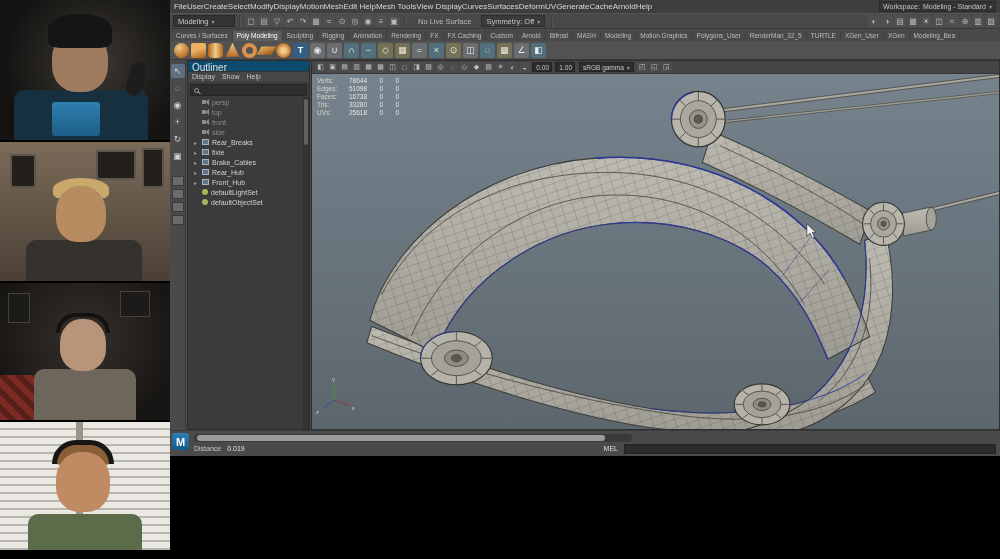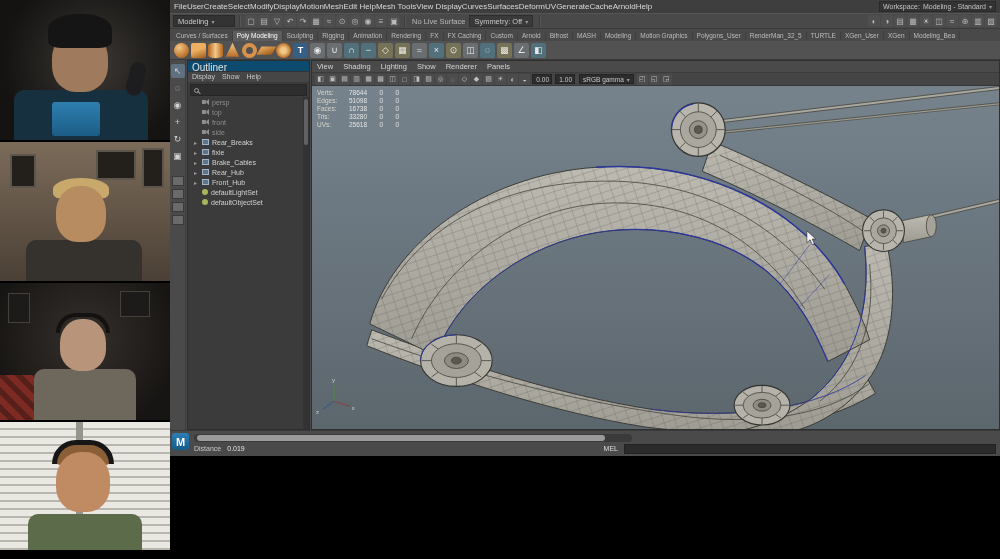--- a/index.html
+++ b/index.html
@@ -45,21 +45,21 @@
   .menu-item { cursor:default; }
   .workspace { margin-left:auto; display:flex; gap:3px; align-items:center; background:#333; border:1px solid #2a2a2a; padding:0 3px; height:11px; font-size:7px; color:#c4c4c4; }
   .dd-arrow { font-size:6px; color:#999; }
 
   .statusline { position:absolute; left:0; top:13px; width:830px; height:16px; background:#494949;
      display:flex; align-items:center; gap:2px; font-size:7.5px; padding:0 3px; border-top:1px solid #555; border-bottom:1px solid #3a3a3a; }
   .mode-dd { background:#333; border:1px solid #2a2a2a; height:12px; display:flex; align-items:center; gap:3px; padding:0 4px; color:#ccc; min-width:62px; }
   .sdiv { width:2px; height:11px; background:#565656; border-left:1px solid #3c3c3c; margin:0 2px; }
   .sicons { display:flex; gap:1px; }
   .sicon { width:12px; height:12px; display:flex; align-items:center; justify-content:center; font-size:8px; color:#bcbcbc; background:#4f4f4f; border-radius:2px; }
-  .live-surface { color:#b8b8b8; margin:0 2px; }
+  .live-surface { color:#b8b8b8; margin:0 8px; }
   .sym-dd { background:#3a3a3a; border:1px solid #2e2e2e; height:12px; display:flex; align-items:center; gap:3px; padding:0 4px; color:#c4c4c4; margin-right:2px; }
 
   .shelftabs { position:absolute; left:0; top:29px; width:830px; height:12px; background:#494949;
      display:flex; align-items:flex-end; font-size:6.5px; color:#bdbdbd; padding-left:2px; overflow:hidden; white-space:nowrap; }
   .shtab { padding:1px 4px 2px; border-right:1px solid #3f3f3f; cursor:default; }
   .shtab.active { background:#5d5d5d; color:#fff; }
 
   .shelf { position:absolute; left:0; top:41px; width:830px; height:19px; background:#525252;
      display:flex; align-items:center; gap:2px; padding-left:4px; border-bottom:1px solid #3a3a3a; }
   .shicon { width:15px; height:15px; position:relative; display:flex; align-items:center; justify-content:center; font-size:9px; color:#eee; }
@@ -389,29 +389,20 @@
               <span class="ol-label">defaultObjectSet</span>
             </div>
           </div>
         <div class="ol-scrollbar">
             <div class="ol-thumb"></div>
           </div>
       </div>
     </div>
 
     <div class="viewport">
-      <div class="vp-menus">
-
-      <span>View</span>
-          <span>Shading</span>
-          <span>Lighting</span>
-          <span>Show</span>
-          <span>Renderer</span>
-          <span>Panels</span>
-        </div>
       <div class="vp-icons">
         <div class="sicons">
 
         <span class="vicon">◧</span>
             <span class="vicon">▣</span>
             <span class="vicon">▤</span>
             <span class="vicon">▥</span>
             <span class="vicon">▦</span>
             <span class="vicon">▩</span>
             <span class="vicon">◫</span>

